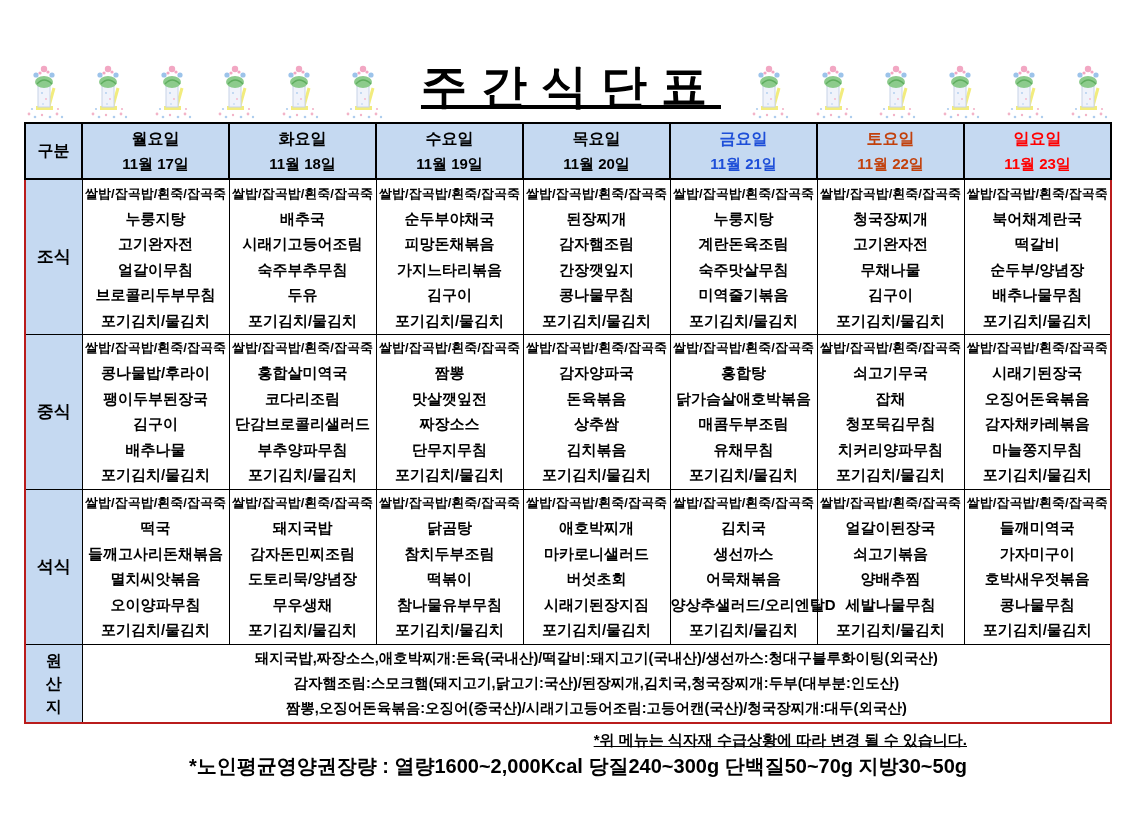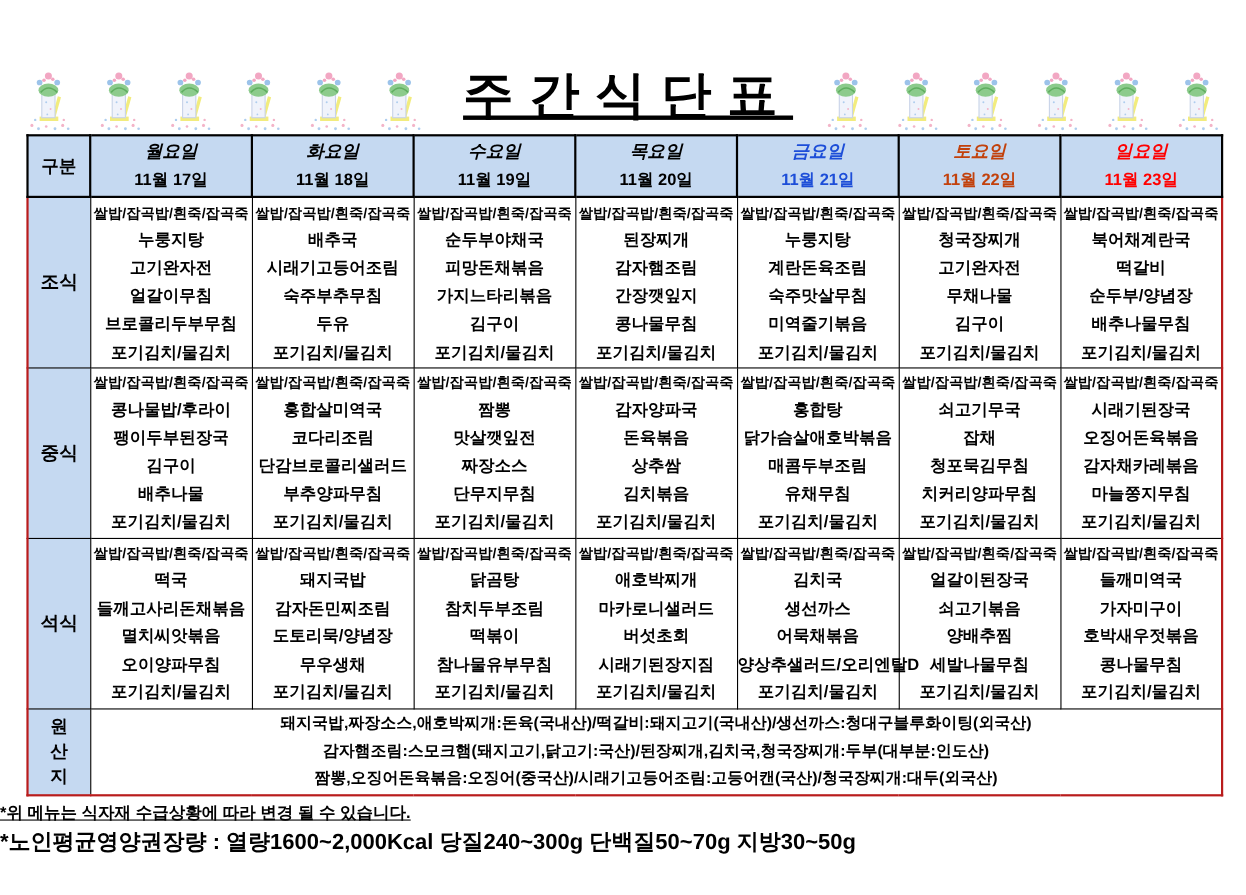--- a/index.html
+++ b/index.html
@@ -28,40 +28,40 @@
   }
   table.menu th, table.menu td {
     border:1px solid #000; padding:0; text-align:center; vertical-align:middle;
     box-sizing:border-box; font-weight:700;
   }
   tr.day-row th { border-width:2px; }
   tr.meal-row > * { border-top-width:2px; border-bottom-width:2px; }
   th.row-label, th.corner { border-left-width:2px; border-right-width:2px; }
   th.corner, th.day-cell, th.row-label { background:var(--header-bg, #c5d9f1); }
   th.corner { font-size:16px; }
-  th.day-cell .day-name { font-size:16px; line-height:25px;font-style:italic; }
+  th.day-cell .day-name { font-size:16px; line-height:25px; }
   th.day-cell .day-date { font-size:15px; line-height:25px; }
   th.row-label { font-size:17px; }
   th.row-label.vertical div { font-size:16px; line-height:23px; }
   tr.day-row  { height:56px; }
   tr.meal-row { height:155px; }
   tr.origin-row { height:79px; }
   tr.origin-row > * { border-top-width:2px; border-bottom-width:2px; }
   td.menu-cell { background:#fff; }
   td.menu-cell .rice-line {
     font-size:13px; line-height:25px; white-space:nowrap; overflow:visible;
   }
   td.menu-cell .menu-item {
     font-size:15px; line-height:25.5px; white-space:nowrap;
   }
   td.origin-cell { background:#fff; }
   td.origin-cell .origin-line { font-size:14.5px; line-height:25px; white-space:nowrap; }
   
   .footer-notes {
-    position:absolute; left:0; top:727px; width:947px; text-align:left;
+    position:absolute; left:0; top:727px; width:947px; text-align:right;padding-left:20px;
   }
   .note-1 { font-size:15px; line-height:26px; text-decoration:underline; }
   .note-2 { font-size:20px; line-height:26px; }
 </style>
 </head>
 <body>
 
 <div class="page">
 
   <svg width="0" height="0" style="position:absolute">

